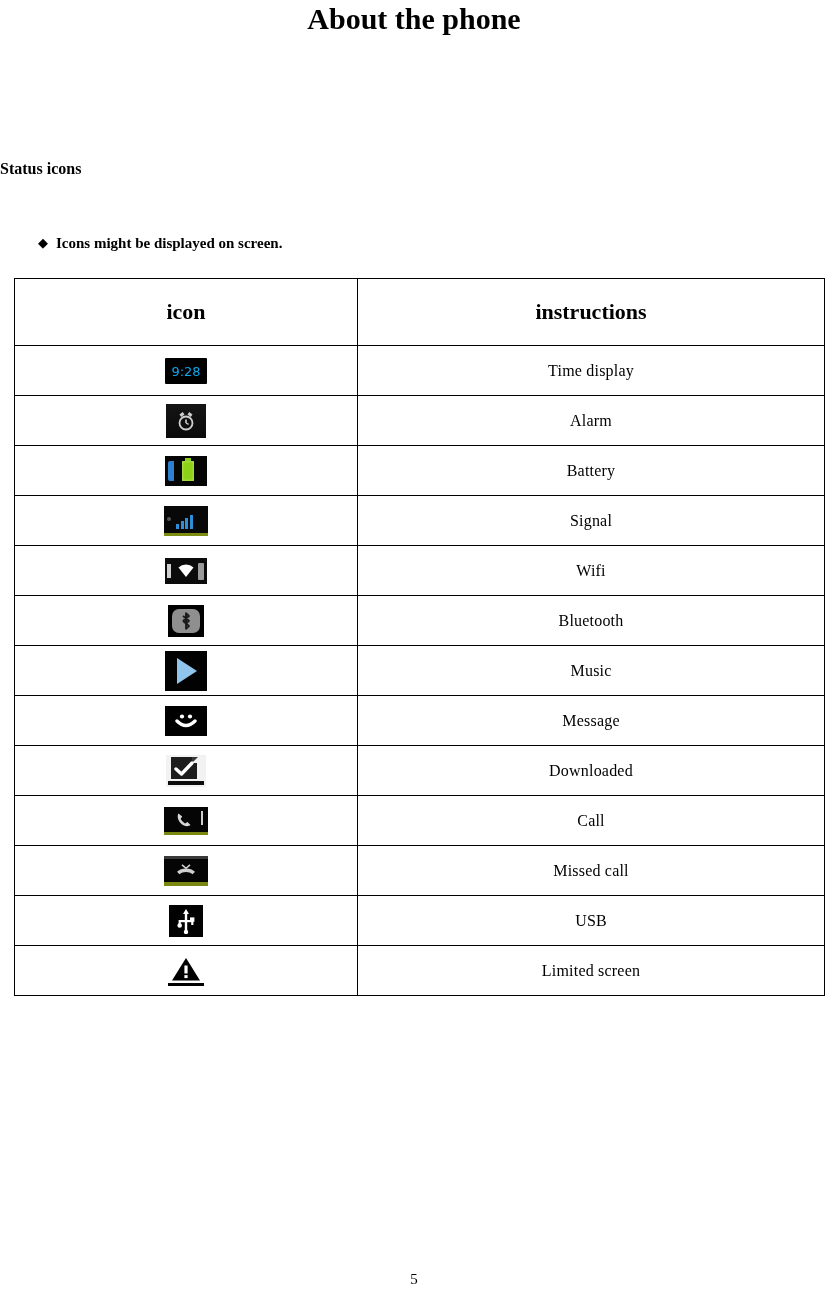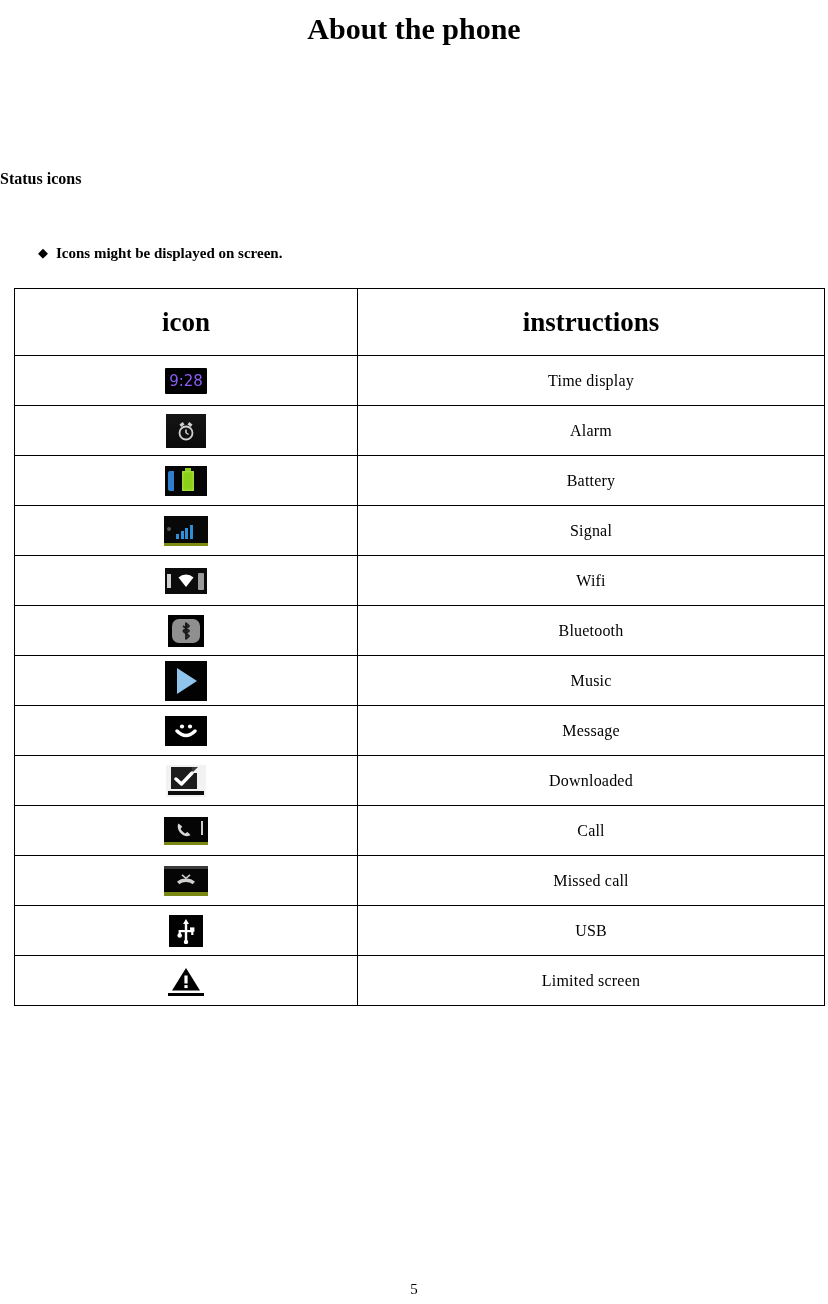--- a/index.html
+++ b/index.html
@@ -23,21 +23,21 @@
     height: 1304px;
     box-sizing: border-box;
   }
 
   
   .doc-title {
     text-align: center;
     font-size: 30px;
     font-weight: bold;
     line-height: 1.0;
-    margin: 10px;
+    margin: 0;
     padding-top: 4px;
     letter-spacing: 0px;
   }
 
   
   .section-heading {
     position: absolute;
     left: 0px;
     top: 160px;
     font-size: 16px;
@@ -76,21 +76,21 @@
     border: 1.6px solid #000000;
     padding: 0;
     vertical-align: middle;
     text-align: center;
   }
   .col-icon { width: 343px; }
   .col-instr { width: 467px; }
 
   .icon-table thead th {
     height: 66px;
-    font-size: 27px;
+    font-size: 22px;
     font-weight: bold;
     font-family: "Liberation Serif", "DejaVu Serif", serif;
   }
   .icon-table tbody tr { height: 50px; }
   .icon-table tbody td.instr {
     font-size: 16px;
     font-weight: normal;
     letter-spacing: 0.2px;
   }
   .icon-table tbody td.iconcell {
@@ -109,23 +109,23 @@
   .g-time {
     width: 42px; height: 26px;
     background: #000000;
     border-radius: 1px;
   }
   .g-time span {
     position: absolute;
     left: 0; right: 0; top: 50%;
     transform: translateY(-50%);
     font-family: "DejaVu Sans", sans-serif;
-    font-size: 15px;
+    font-size: 13px;
     line-height: 1;
-    color: #8b5cf6;
+    color: #0ea5e9;
     letter-spacing: 0px;
   }
 
   
   .g-alarm {
     width: 40px; height: 34px;
     background: linear-gradient(#151515, #0a0a0a);
   }
   .g-alarm svg { position: absolute; left: 50%; top: 50%; transform: translate(-50%,-50%); }
 

